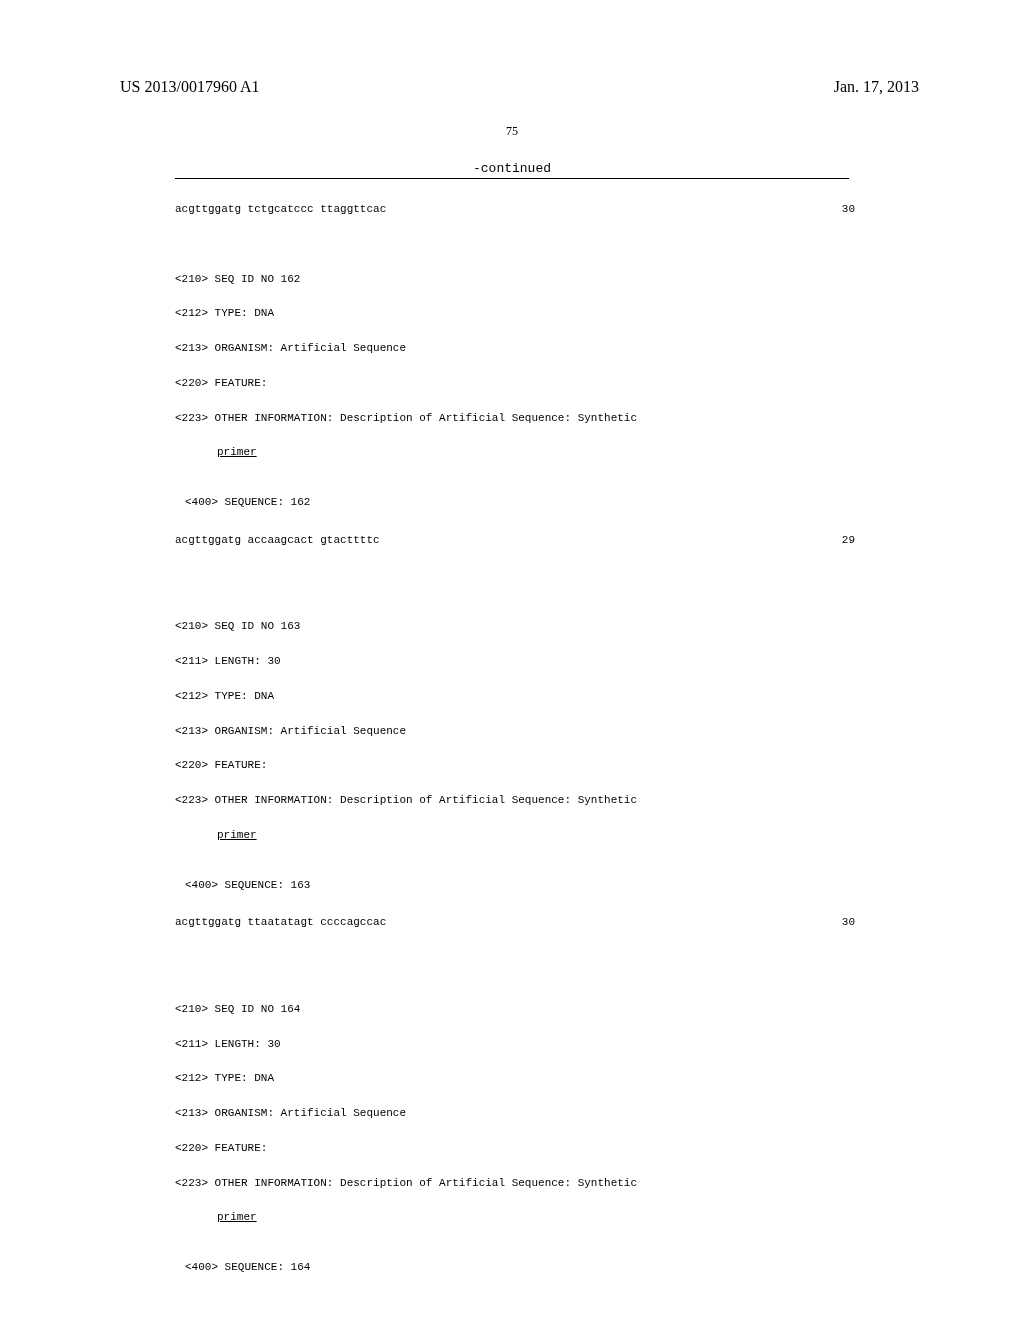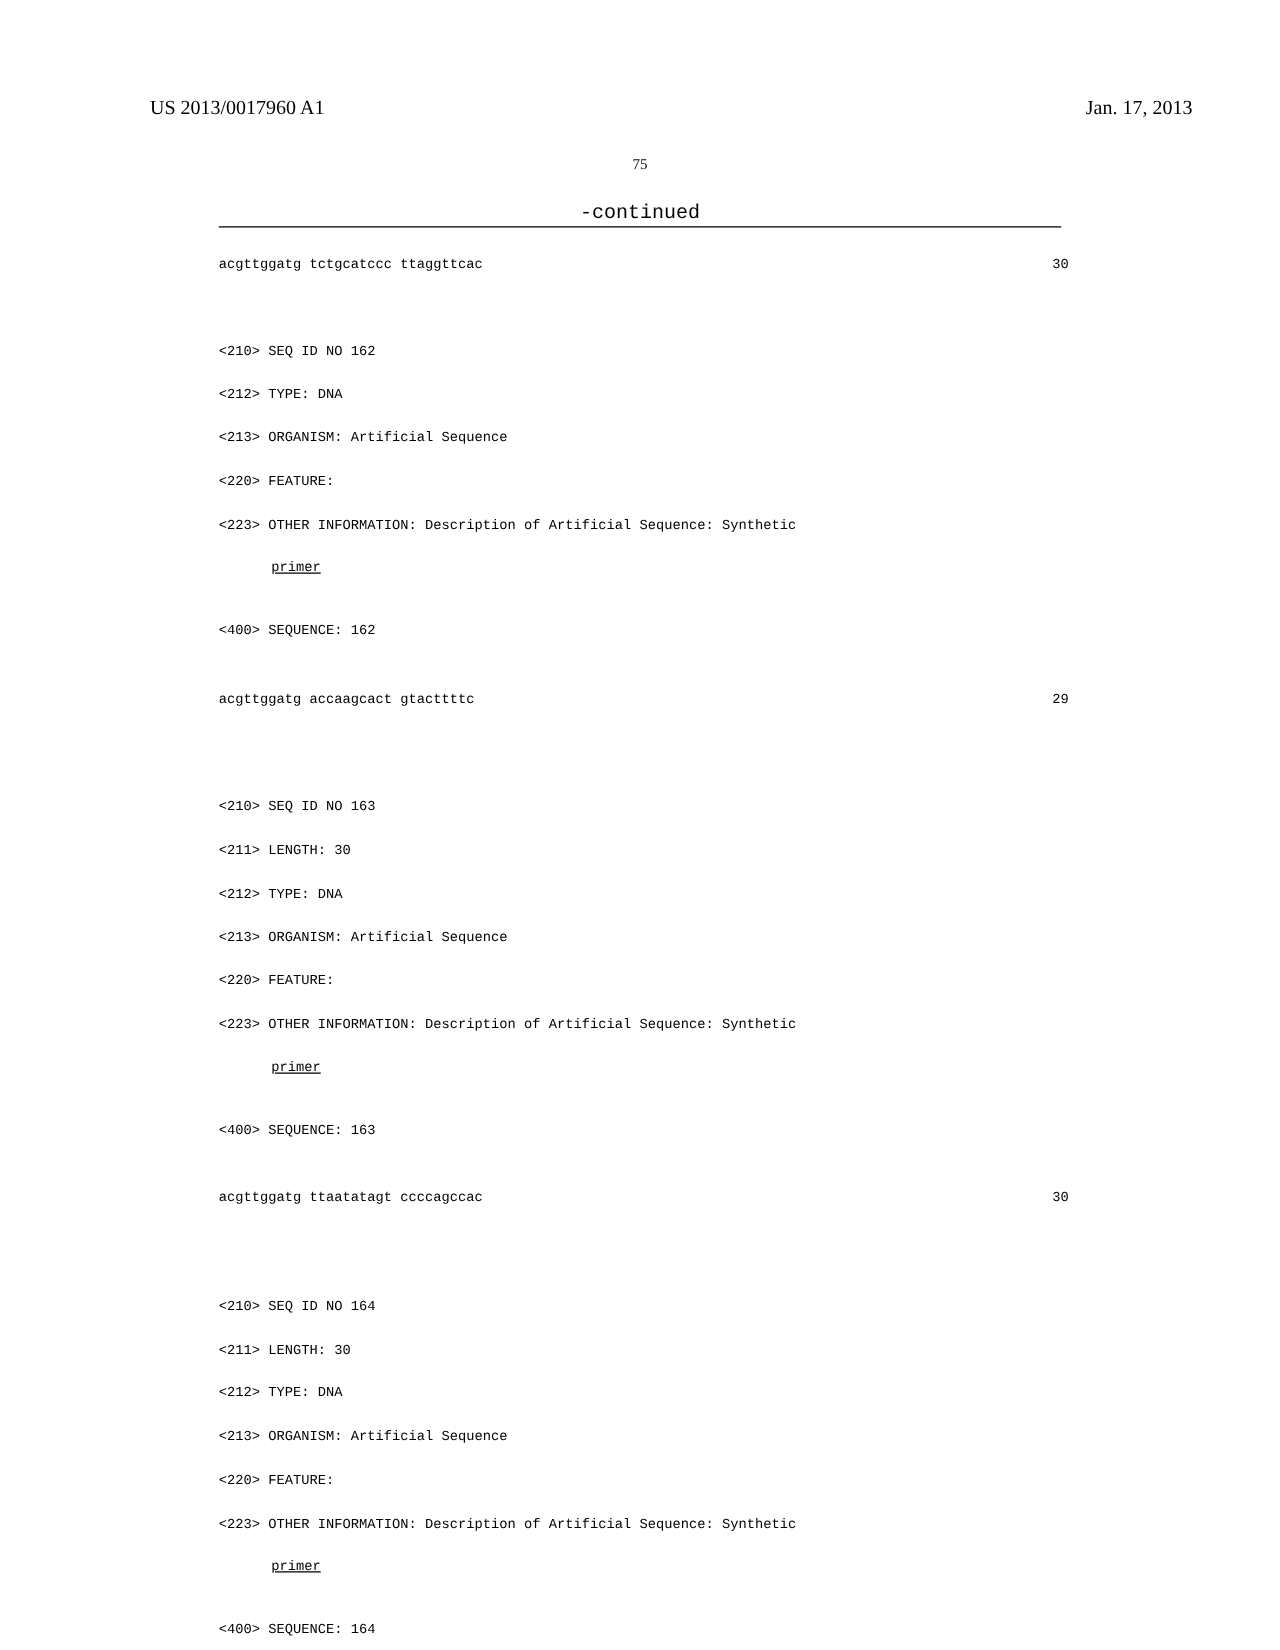--- a/index.html
+++ b/index.html
@@ -6,32 +6,32 @@
   body {
     font-family: "Times New Roman", Times, serif;
     background: #fff;
     width: 1024px;
     height: 1320px;
     position: relative;
   }
   .header {
     display: flex;
     justify-content: space-between;
-    padding: 78px 70px 0 120px;
+    padding: 78px 105px 0 120px;
     font-size: 16px;
   }
   .page-num {
     text-align: center;
     font-size: 12px;
     margin-top: 28px;
   }
   .continued {
     text-align: center;
     font-family: "Courier New", Courier, monospace;
-    font-size: 16px;
+    font-size: 13px;
     margin-top: 22px;
     margin-bottom: 2px;
   }
   .hr-line {
     border-top: 1.5px solid #000;
     margin: 0 175px 0 175px;
   }
   .listing {
     font-family: "Courier New", Courier, monospace;
     font-size: 11px;
@@ -41,22 +41,22 @@
   }
   .seq-row {
     display: flex;
     width: 680px;
     justify-content: space-between;
   }
   .seq-text { }
   .seq-num { text-align: center; }
   .block { margin-top: 17px; }
   .block-first { margin-top: 0; font-family: Liberation Mono, monospace; }
-  .seq-line { margin-top: 20px; }
-  .seq-header-line { margin-top: 15px; }
+  .seq-line { margin-top: 3px; }
+  .seq-header-line { margin-top: 15px; margin-left: 10px; }
   .primer-indent { padding-left: 42px; text-decoration: underline; }
 </style>
 </head>
 <body>
 
 <div class="header">
   <span>US 2013/0017960 A1</span>
   <span>Jan. 17, 2013</span>
 </div>
 

